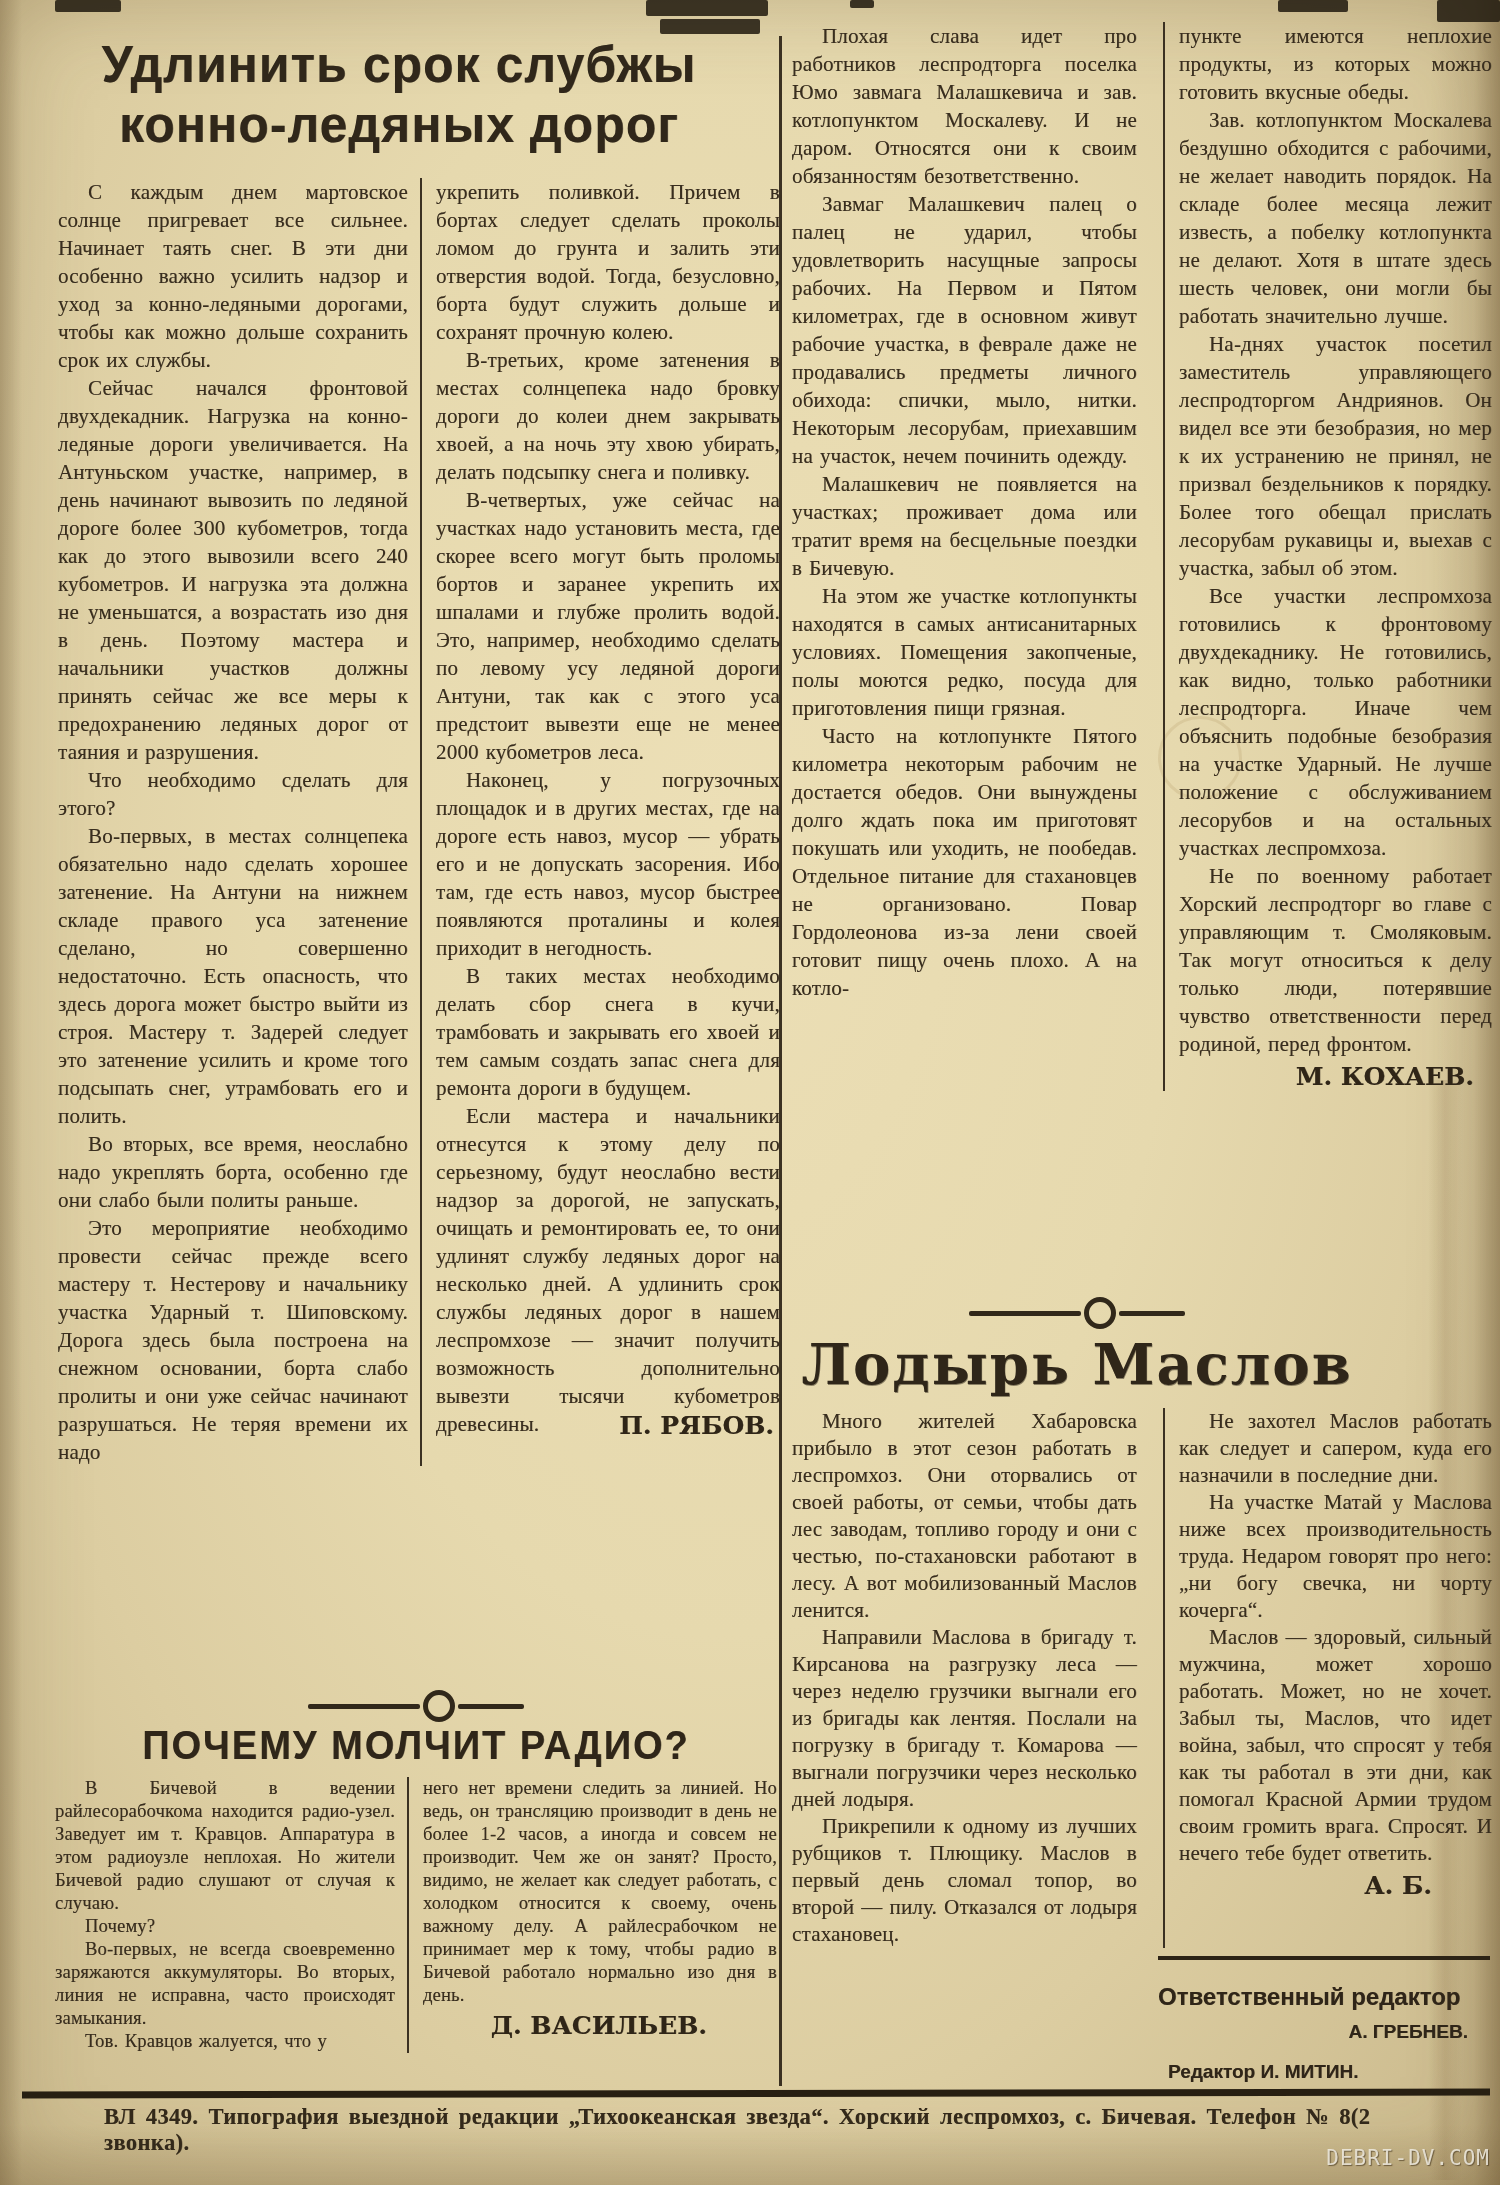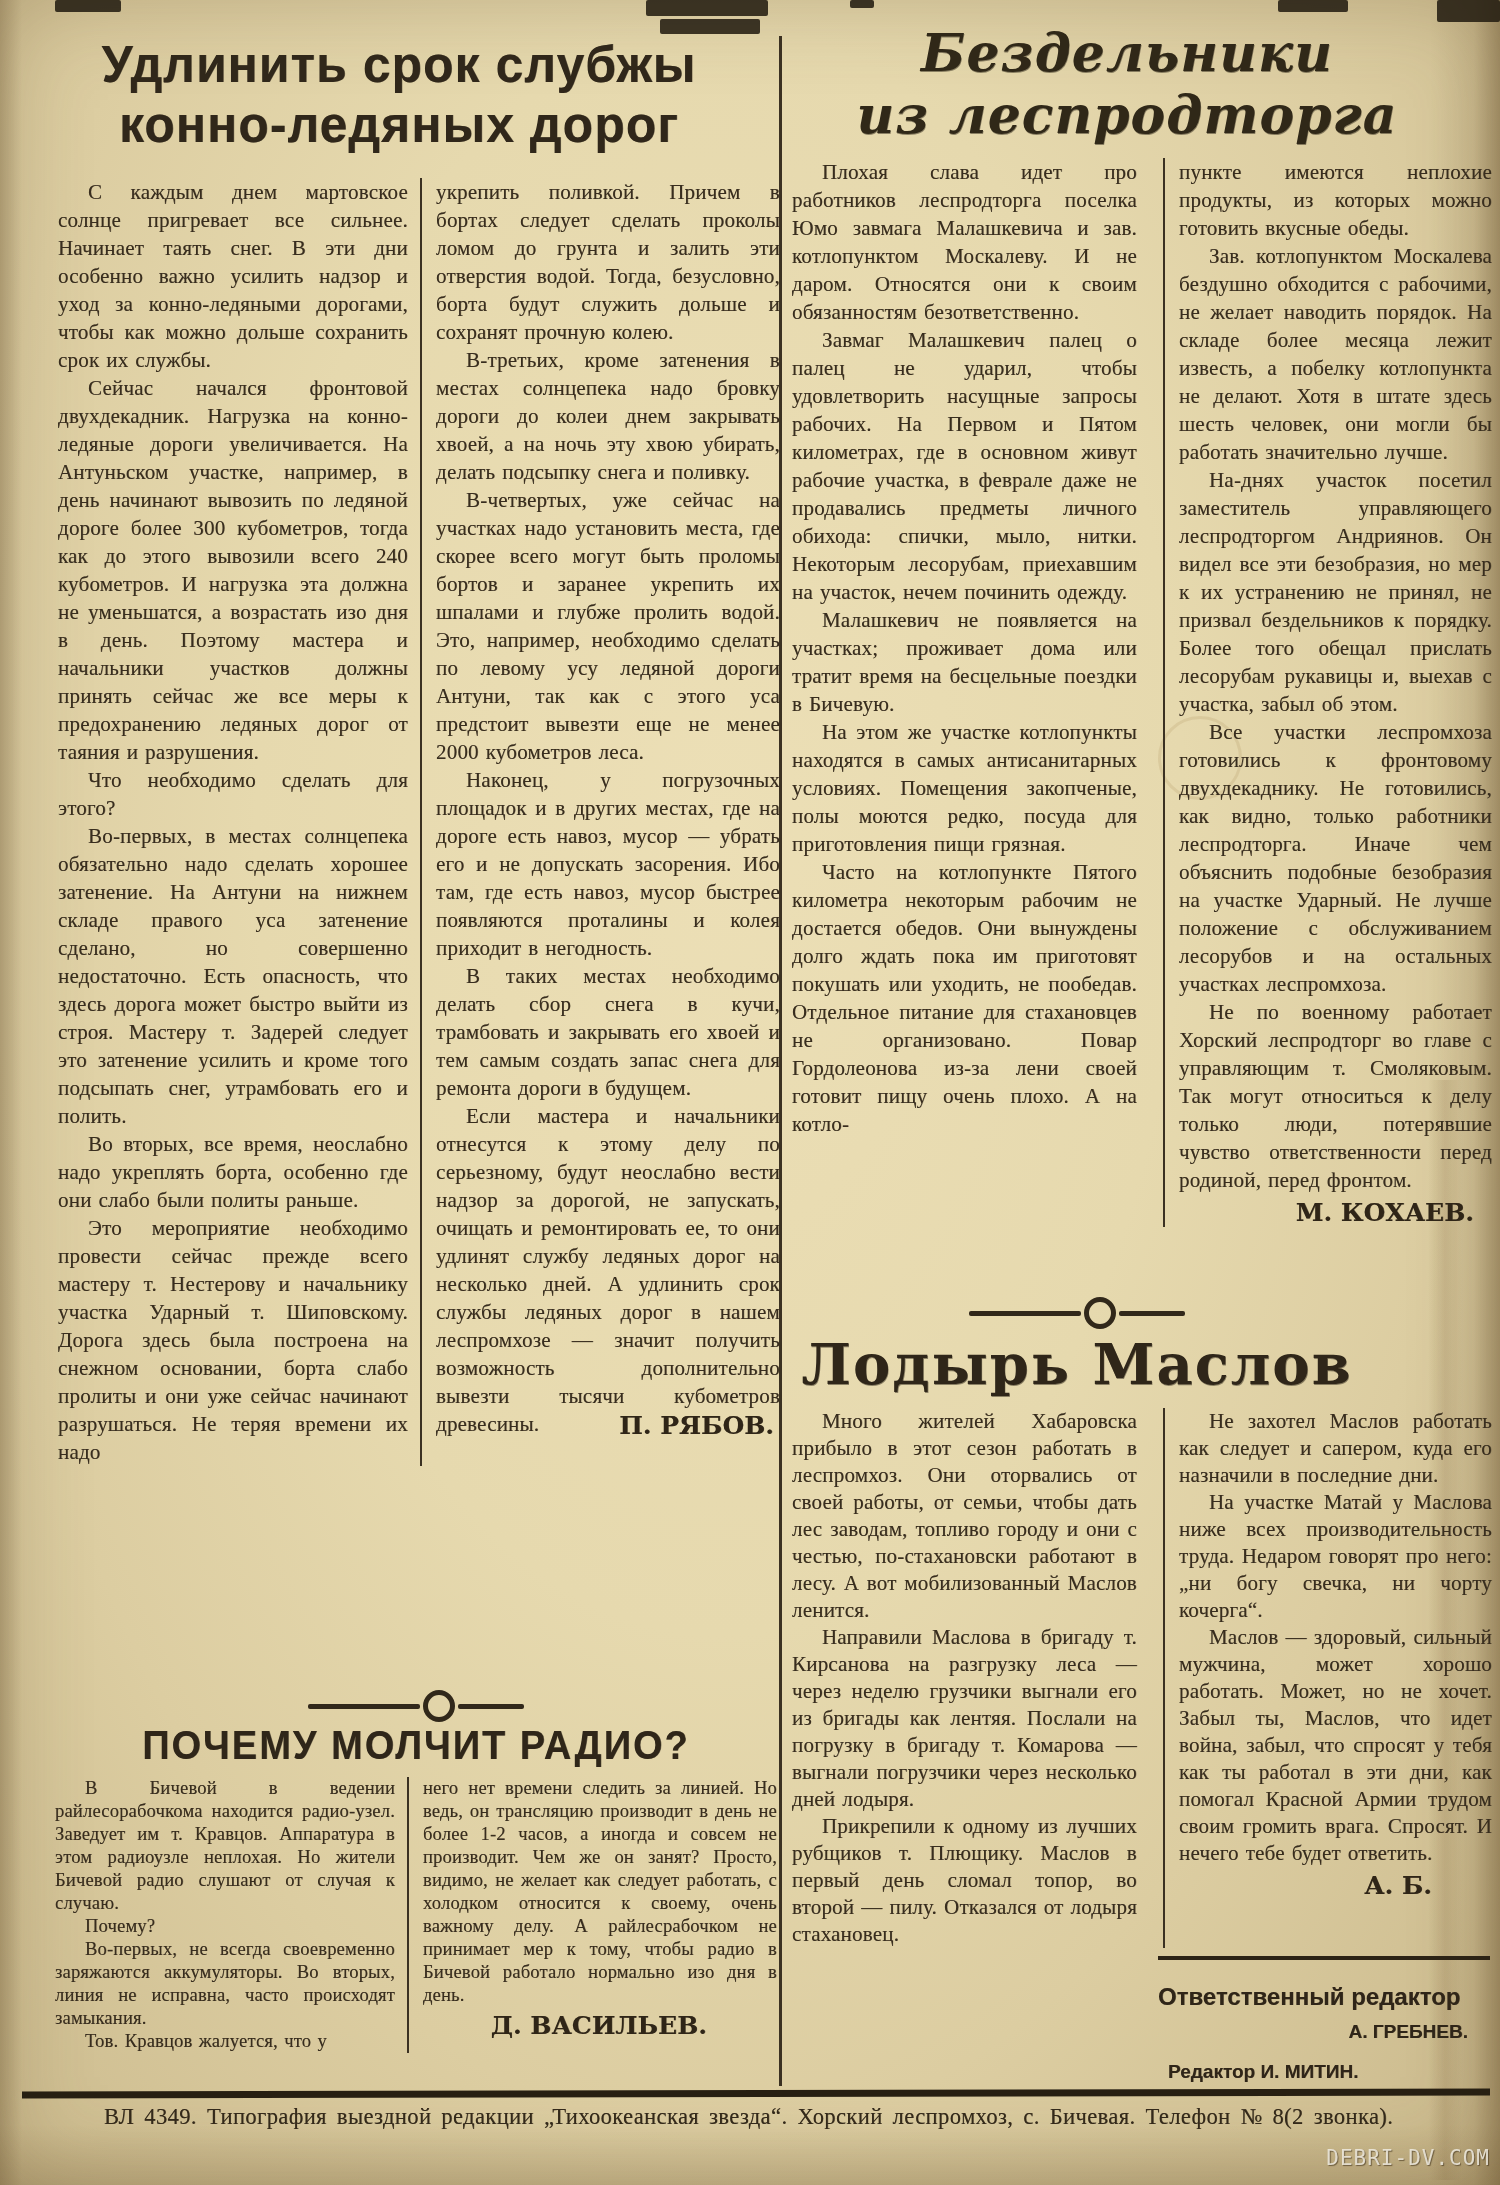--- a/index.html
+++ b/index.html
@@ -65,21 +65,21 @@
   .midrule{position:absolute;left:779px;top:36px;width:3px;height:2050px;background:#3b3122;}
   .botrule{position:absolute;left:22px;top:2090px;width:1468px;height:7px;background:#271f12;transform:rotate(-.12deg);}
   
   .editorbox{position:absolute;left:1158px;top:1956px;width:332px;border-top:4px solid #2c2315;padding-top:22px;
     font-family:"Liberation Sans","DejaVu Sans",sans-serif;font-weight:bold;color:#2f2518;}
   .editorbox .l1{font-size:24px;line-height:30px;text-shadow:.4px .4px 0 rgba(47,37,24,.5);}
   .editorbox .l2{font-size:19px;line-height:40px;text-align:right;padding-right:22px;text-shadow:.4px .4px 0 rgba(47,37,24,.5);}
   .editorbox .l3{font-size:19px;line-height:40px;padding-left:10px;text-shadow:.4px .4px 0 rgba(47,37,24,.5);}
   
   .imprint{position:absolute;left:104px;top:2104px;width:1350px;
-    font-size:22.5px;font-weight:normal;letter-spacing:.4px;word-spacing:4px;color:#33291a;
+    font-size:22.5px;font-weight:bold;letter-spacing:.4px;word-spacing:4px;color:#33291a;
     text-shadow:.35px .35px 0 rgba(51,41,26,.5);}
   .watermark{position:absolute;right:10px;top:2146px;
     font-family:"DejaVu Sans Mono","Liberation Mono",monospace;font-size:21px;letter-spacing:1px;
     color:rgba(240,236,226,.85);text-shadow:1px 1px 1px rgba(70,55,30,.65);margin-left:24px;}
 </style>
 </head>
 <body>
 
 <div class="page">
 
@@ -115,24 +115,20 @@
             <p class="para">Наконец, у погрузочных площадок и в других местах, где на дороге есть навоз, мусор — убрать его и не допускать засорения. Ибо там, где есть навоз, мусор быстрее появляются проталины и колея приходит в негодность.</p>
             <p class="para">В таких местах необходимо делать сбор снега в кучи, трамбовать и закрывать его хвоей и тем самым создать запас снега для ремонта дороги в будущем.</p>
             <p class="para">Если мастера и начальники отнесутся к этому делу по серьезному, будут неослабно вести надзор за дорогой, не запускать, очищать и ремонтировать ее, то они удлинят службу ледяных дорог на несколько дней. А удлинить срок службы ледяных дорог в нашем леспромхозе — значит получить возможность дополнительно вывезти тысячи кубометров древесины.</p>
           </div>
         <div class="byline inline">П. РЯБОВ.</div>
       </div>
     </div>
   </section>
 
   <section id="idlers" class="idl" style="left:792px;top:22px;width:700px">
-    <h1 class="head-italic">
-      <span>Бездельники</span>
-      <span>из леспродторга</span>
-    </h1>
     <div class="cols">
       <div class="colA">
           <p class="para">Плохая слава идет про работников леспродторга поселка Юмо завмага Малашкевича и зав. котлопунктом Москалеву. И не даром. Относятся они к своим обязанностям безответственно.</p>
           <p class="para">Завмаг Малашкевич палец о палец не ударил, чтобы удовлетворить насущные запросы рабочих. На Первом и Пятом километрах, где в основном живут рабочие участка, в феврале даже не продавались предметы личного обихода: спички, мыло, нитки. Некоторым лесорубам, приехавшим на участок, нечем починить одежду.</p>
           <p class="para">Малашкевич не появляется на участках; проживает дома или тратит время на бесцельные поездки в Бичевую.</p>
           <p class="para">На этом же участке котлопункты находятся в самых антисанитарных условиях. Помещения закопченые, полы моются редко, посуда для приготовления пищи грязная.</p>
           <p class="para">Часто на котлопункте Пятого километра некоторым рабочим не достается обедов. Они вынуждены долго ждать пока им приготовят покушать или уходить, не пообедав. Отдельное питание для стахановцев не организовано. Повар Гордолеонова из-за лени своей готовит пищу очень плохо. А на котло-</p>
         </div>
       <div class="colB cont">
         <div>

